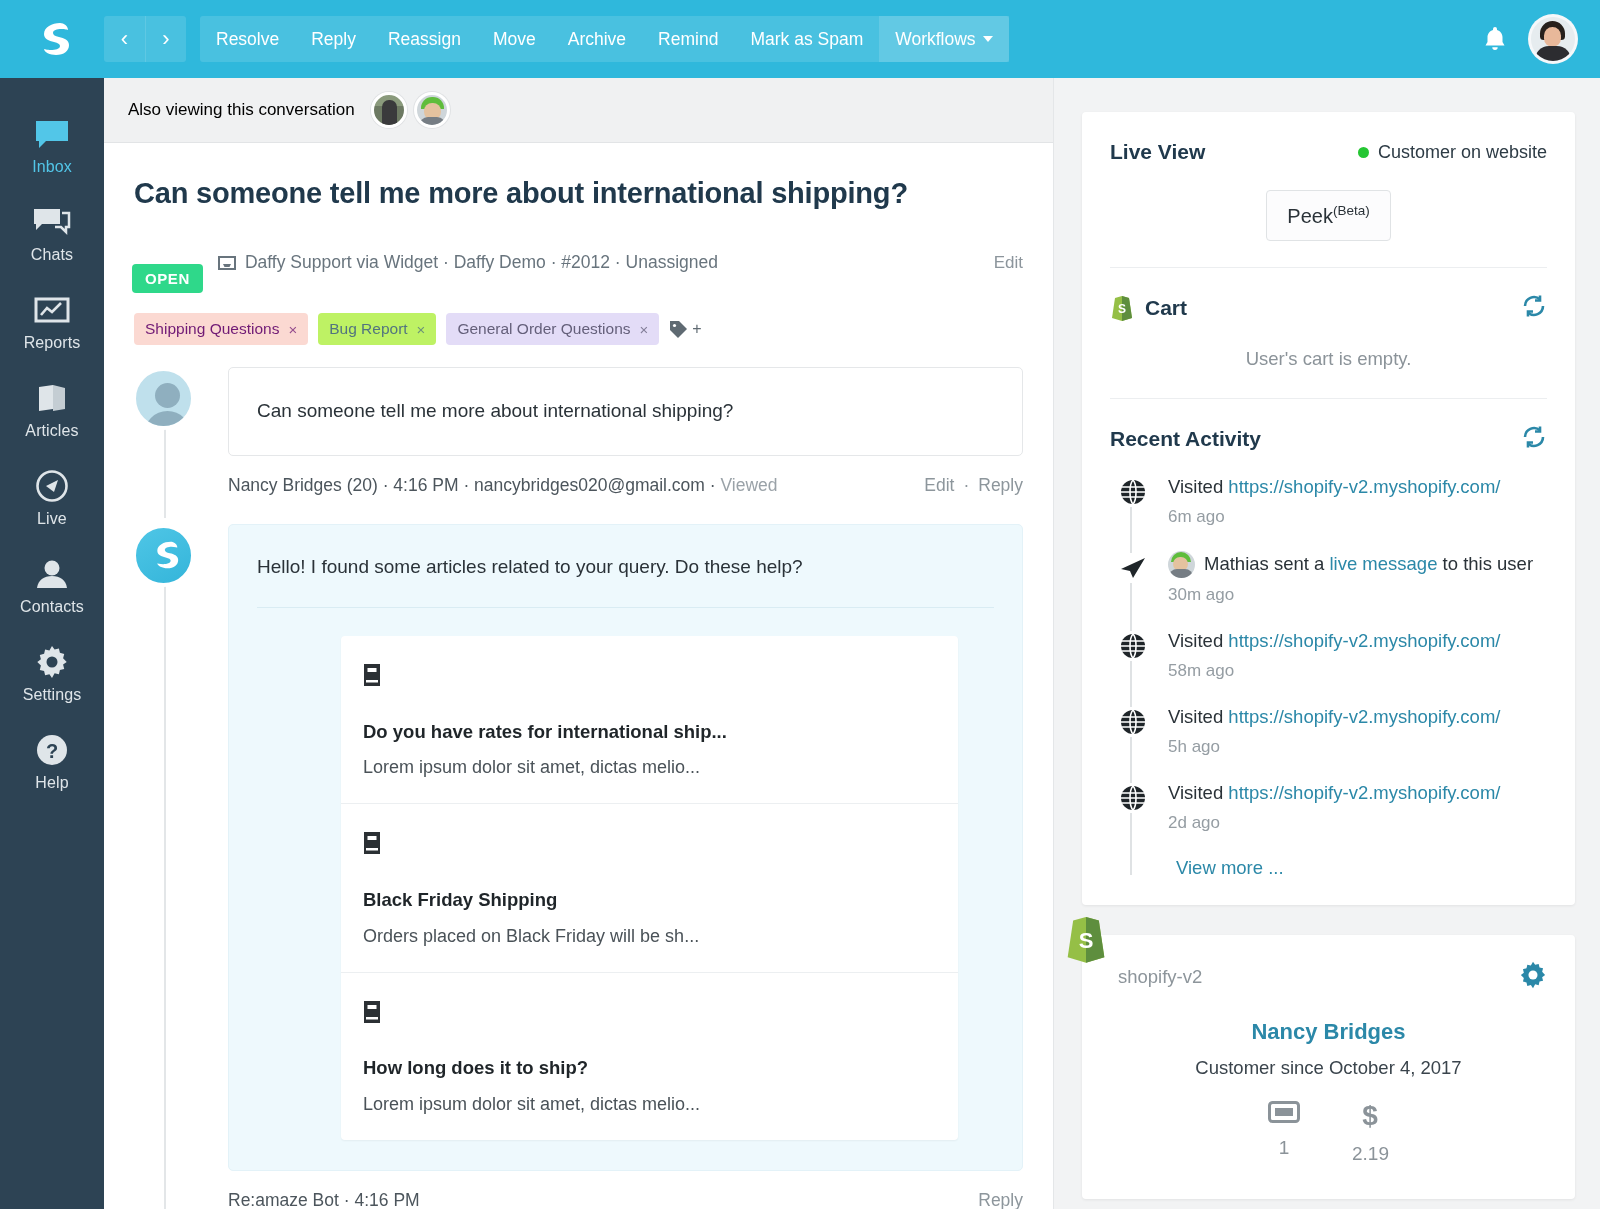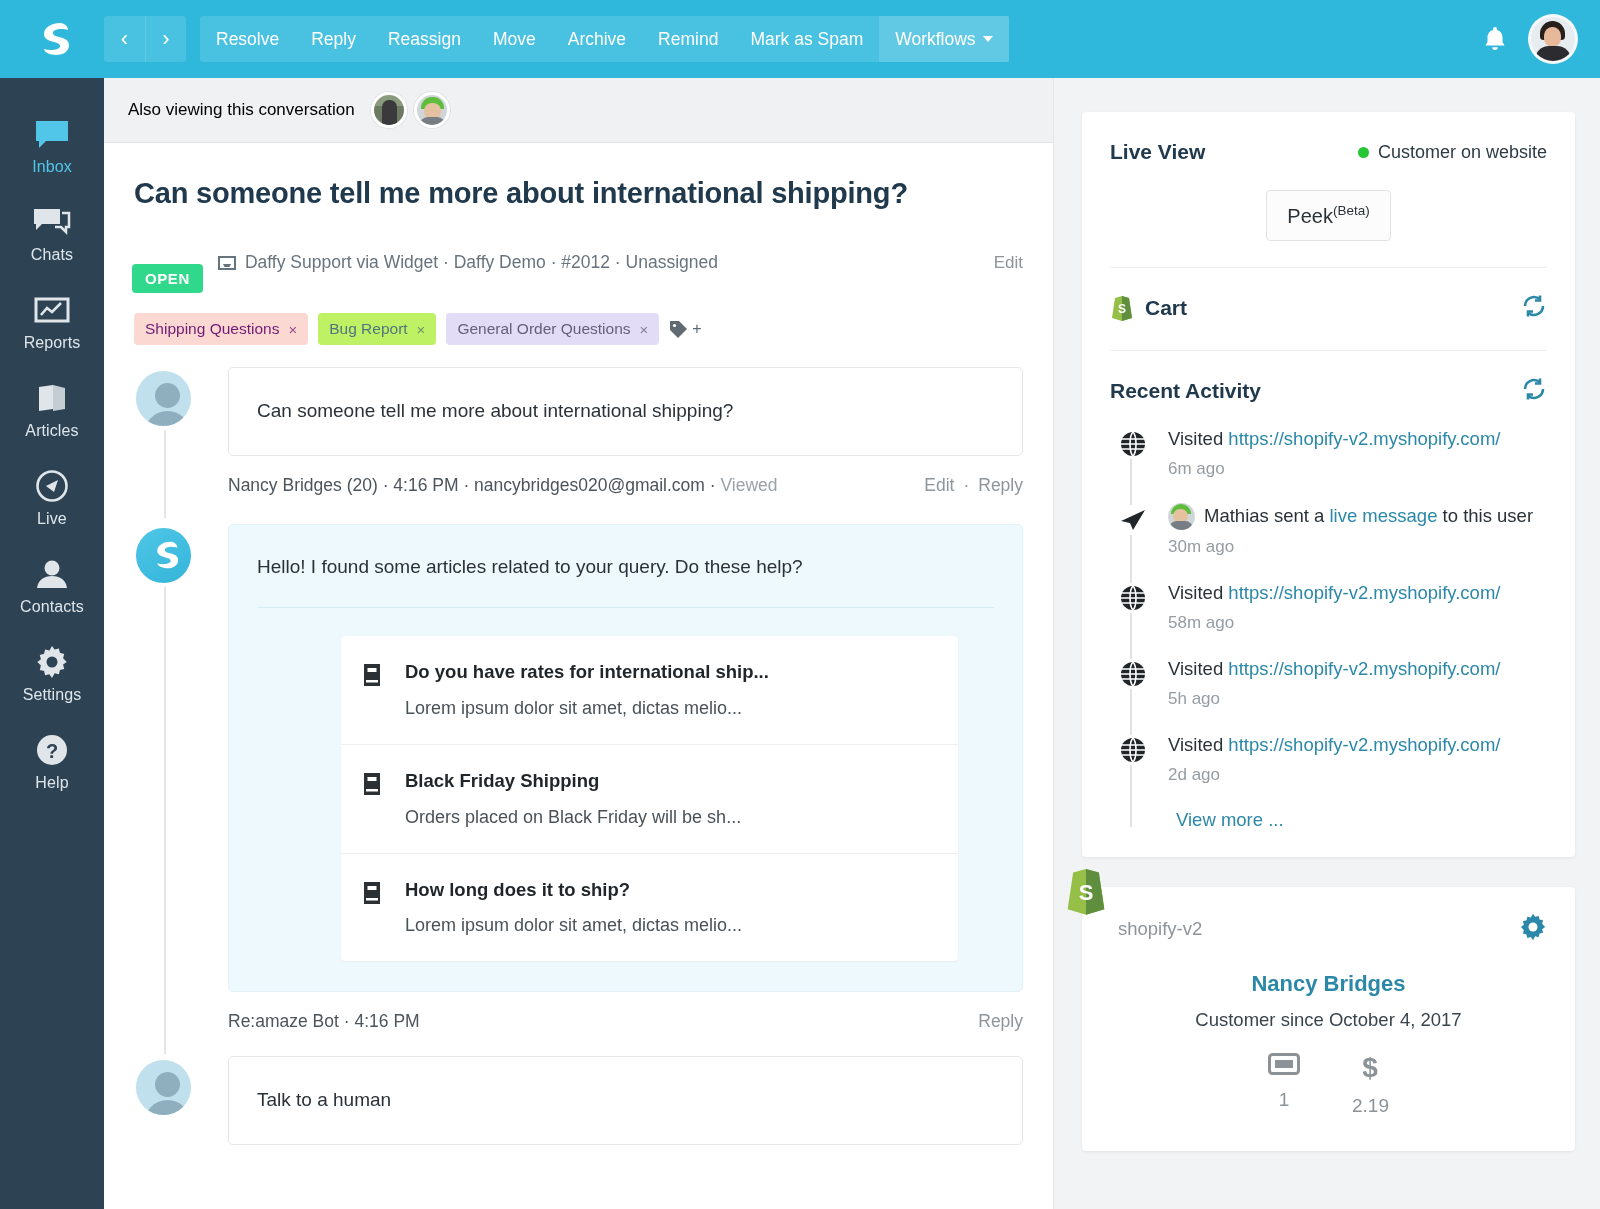--- a/index.html
+++ b/index.html
@@ -108,21 +108,21 @@
     background: linear-gradient(150deg,#4fc6e6,#34b5da); display:flex; align-items:center; justify-content:center;
   }
   .msg-body { flex: 1 1 auto; min-width: 0; }
   .bubble {
     border: 1px solid #e5e7e9; border-radius: 5px; background: #fff; padding: 29px 28px;
     font-size: 19px; color: #2a3238; line-height: 1.5;
   }
   .bubble.bot { background: #eef9fd; border-color: #e3f2f8; padding: 28px 28px 30px; }
   .bot-divider { height: 1px; background: #d9ecf3; margin: 26px 0 0; }
   .art-list { background: #fff; border-radius: 4px; margin: 28px 36px 0 84px; box-shadow: 0 1px 2px rgba(0,0,0,.05); }
-  .art-item { display: flex; align-items: flex-start; gap: 22px; padding: 22px 24px 22px 22px; }
+  .art-item { display: flex; align-items: flex-start; gap: 22px; padding: 22px 24px 22px 22px; flex-direction: column; }
   .art-item + .art-item { border-top: 1px solid #eceff1; }
   .art-icon { flex: 0 0 20px; margin-top: 5px; }
   .art-title { font-size: 18.5px; font-weight: bold; color: #1f2529; }
   .art-sub { font-size: 18px; color: #4a5258; margin-top: 9px; }
   .msg-foot { display: flex; align-items: center; margin-top: 19px; font-size: 17.5px; color: #4c555c; }
   .msg-foot .muted { color: #9aa2a8; }
   .msg-foot .acts { margin-left: auto; display: flex; align-items: center; gap: 9px; color: #8d969c; }
   .msg-foot .acts span { cursor: pointer; }
 
   
@@ -477,20 +477,21 @@
               </svg>
               <span>Cart</span>
             </div>
             <span class="refresh">
               <svg width="26" height="24" viewBox="0 0 26 24">
                 <path d="M4 12a9 9 0 0 1 15-6.6M22 12a9 9 0 0 1-15 6.6" fill="none" stroke="#2b88a8" stroke-width="2.6"></path>
                 <path d="M19 1.5v5h-5M7 22.5v-5h5" fill="none" stroke="#2b88a8" stroke-width="2.6"></path>
               </svg>
             </span>
           </div>
+          <div class="cart-empty">User's cart is empty.</div>
 
           <div class="hr" style="margin-top:28px"></div>
 
           <div class="sect-head">
             <div class="sect-title">Recent Activity</div>
             <span class="refresh">
               <svg width="26" height="24" viewBox="0 0 26 24">
                 <path d="M4 12a9 9 0 0 1 15-6.6M22 12a9 9 0 0 1-15 6.6" fill="none" stroke="#2b88a8" stroke-width="2.6"></path>
                 <path d="M19 1.5v5h-5M7 22.5v-5h5" fill="none" stroke="#2b88a8" stroke-width="2.6"></path>
               </svg>

